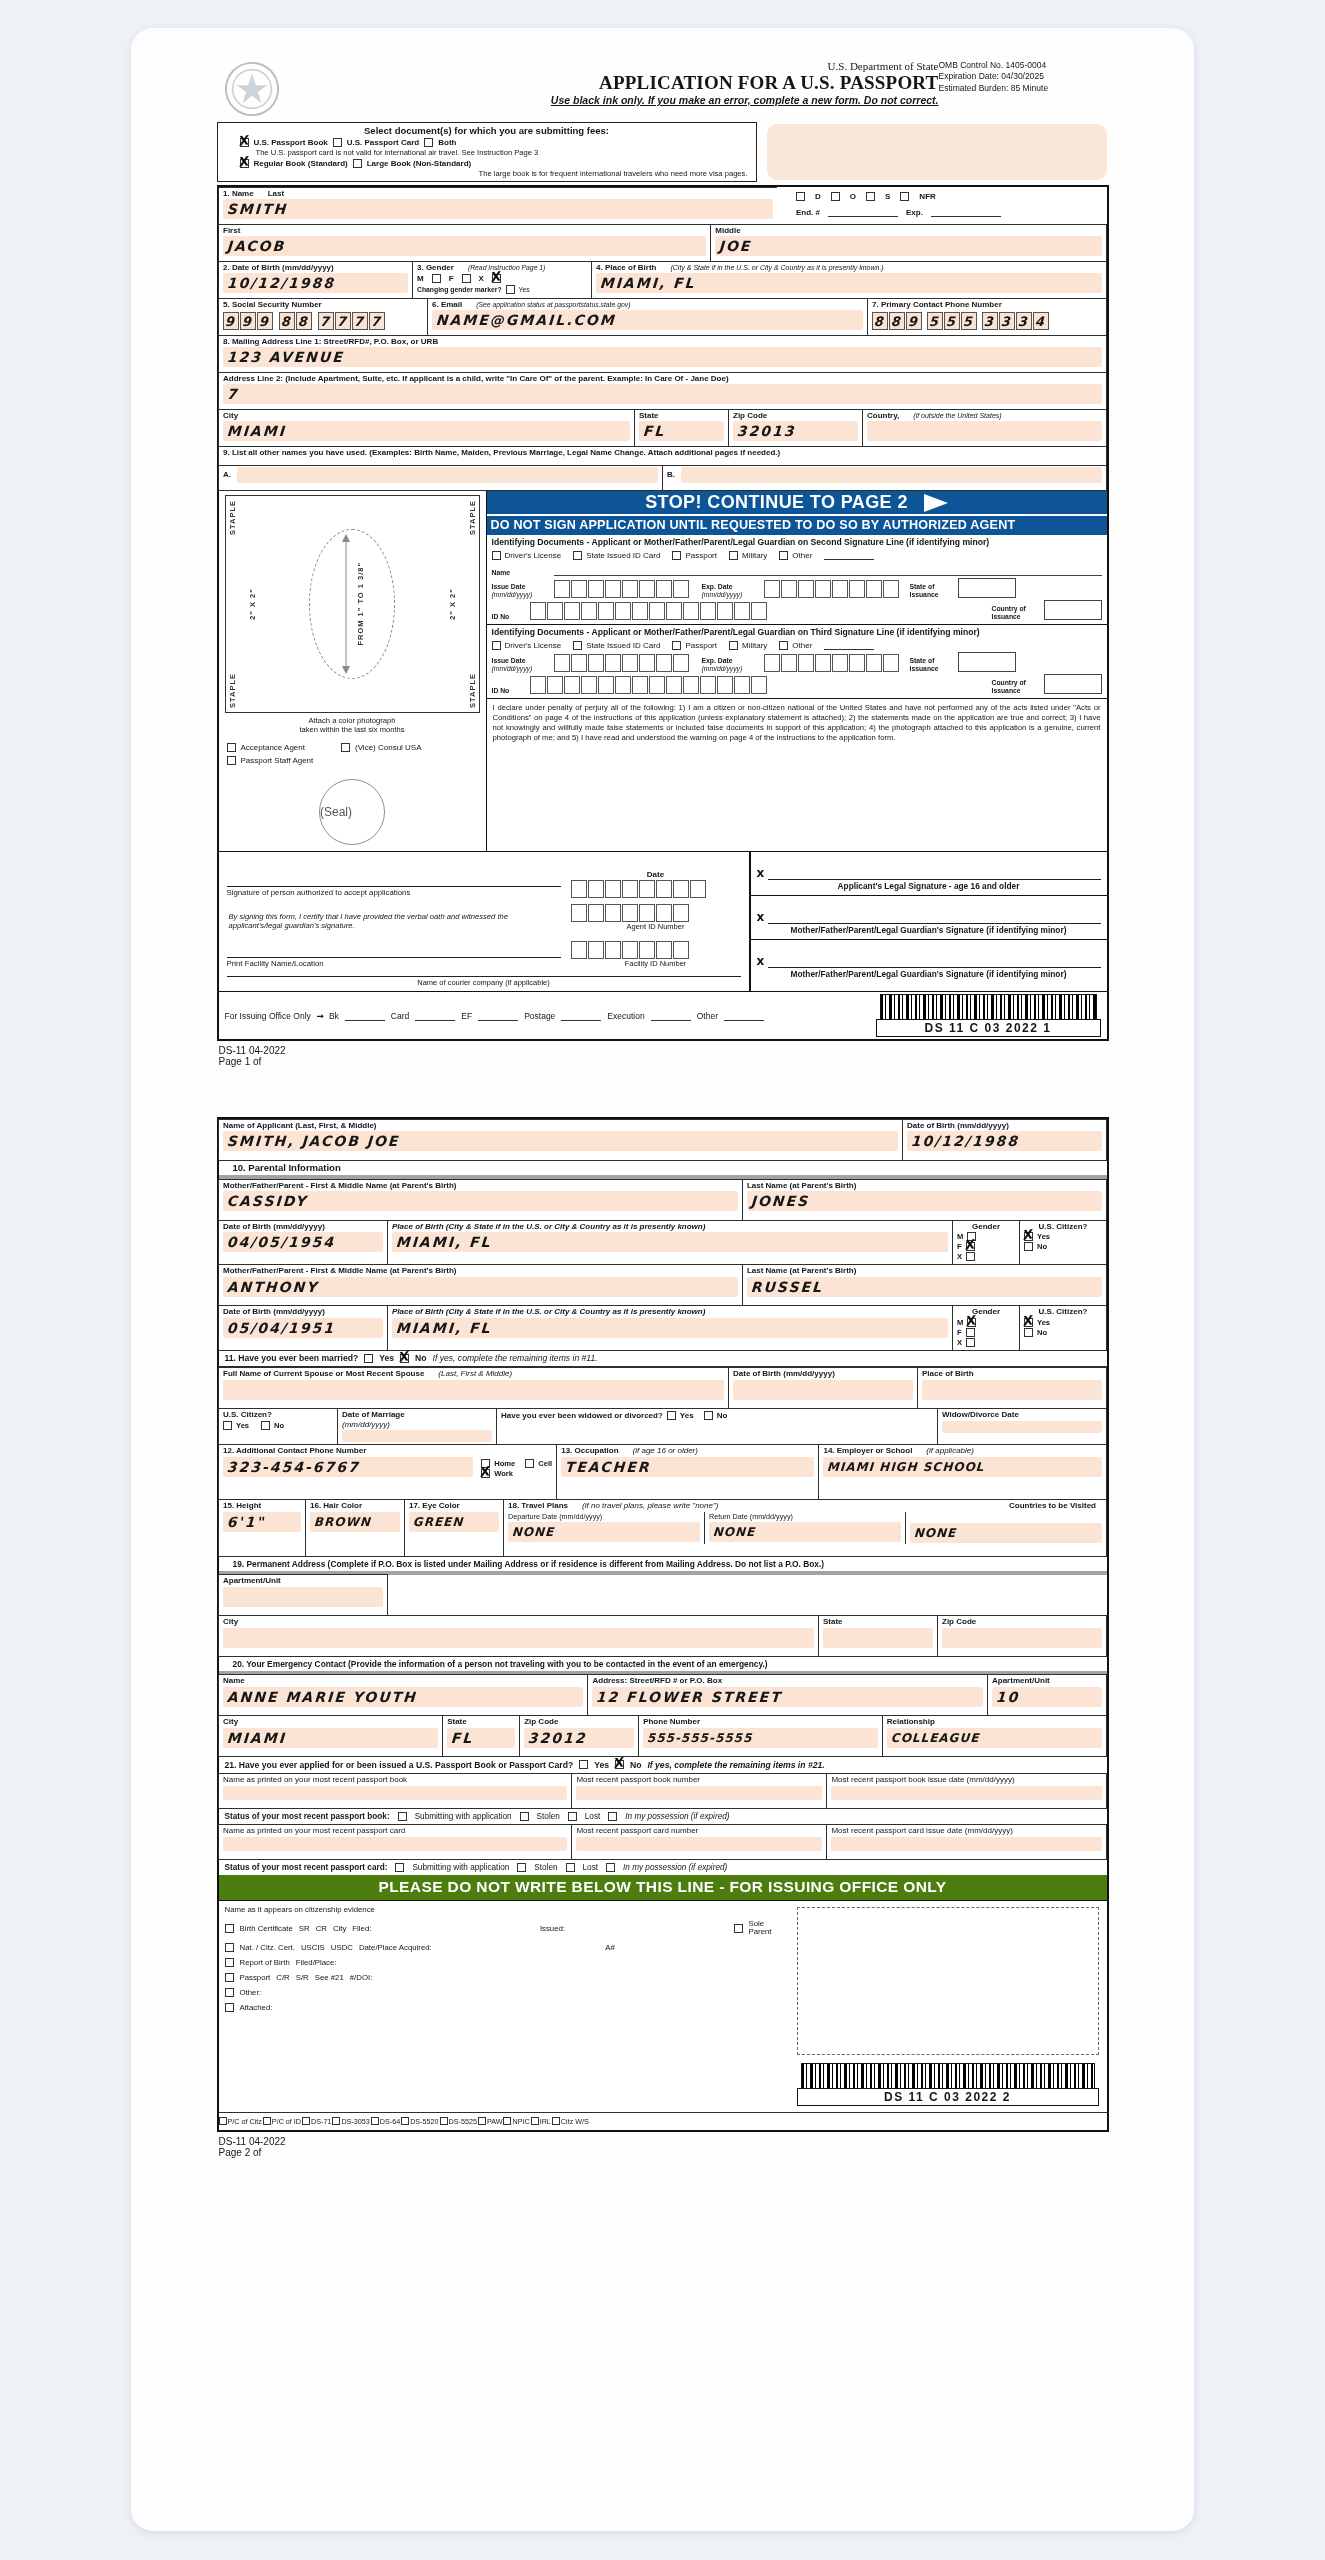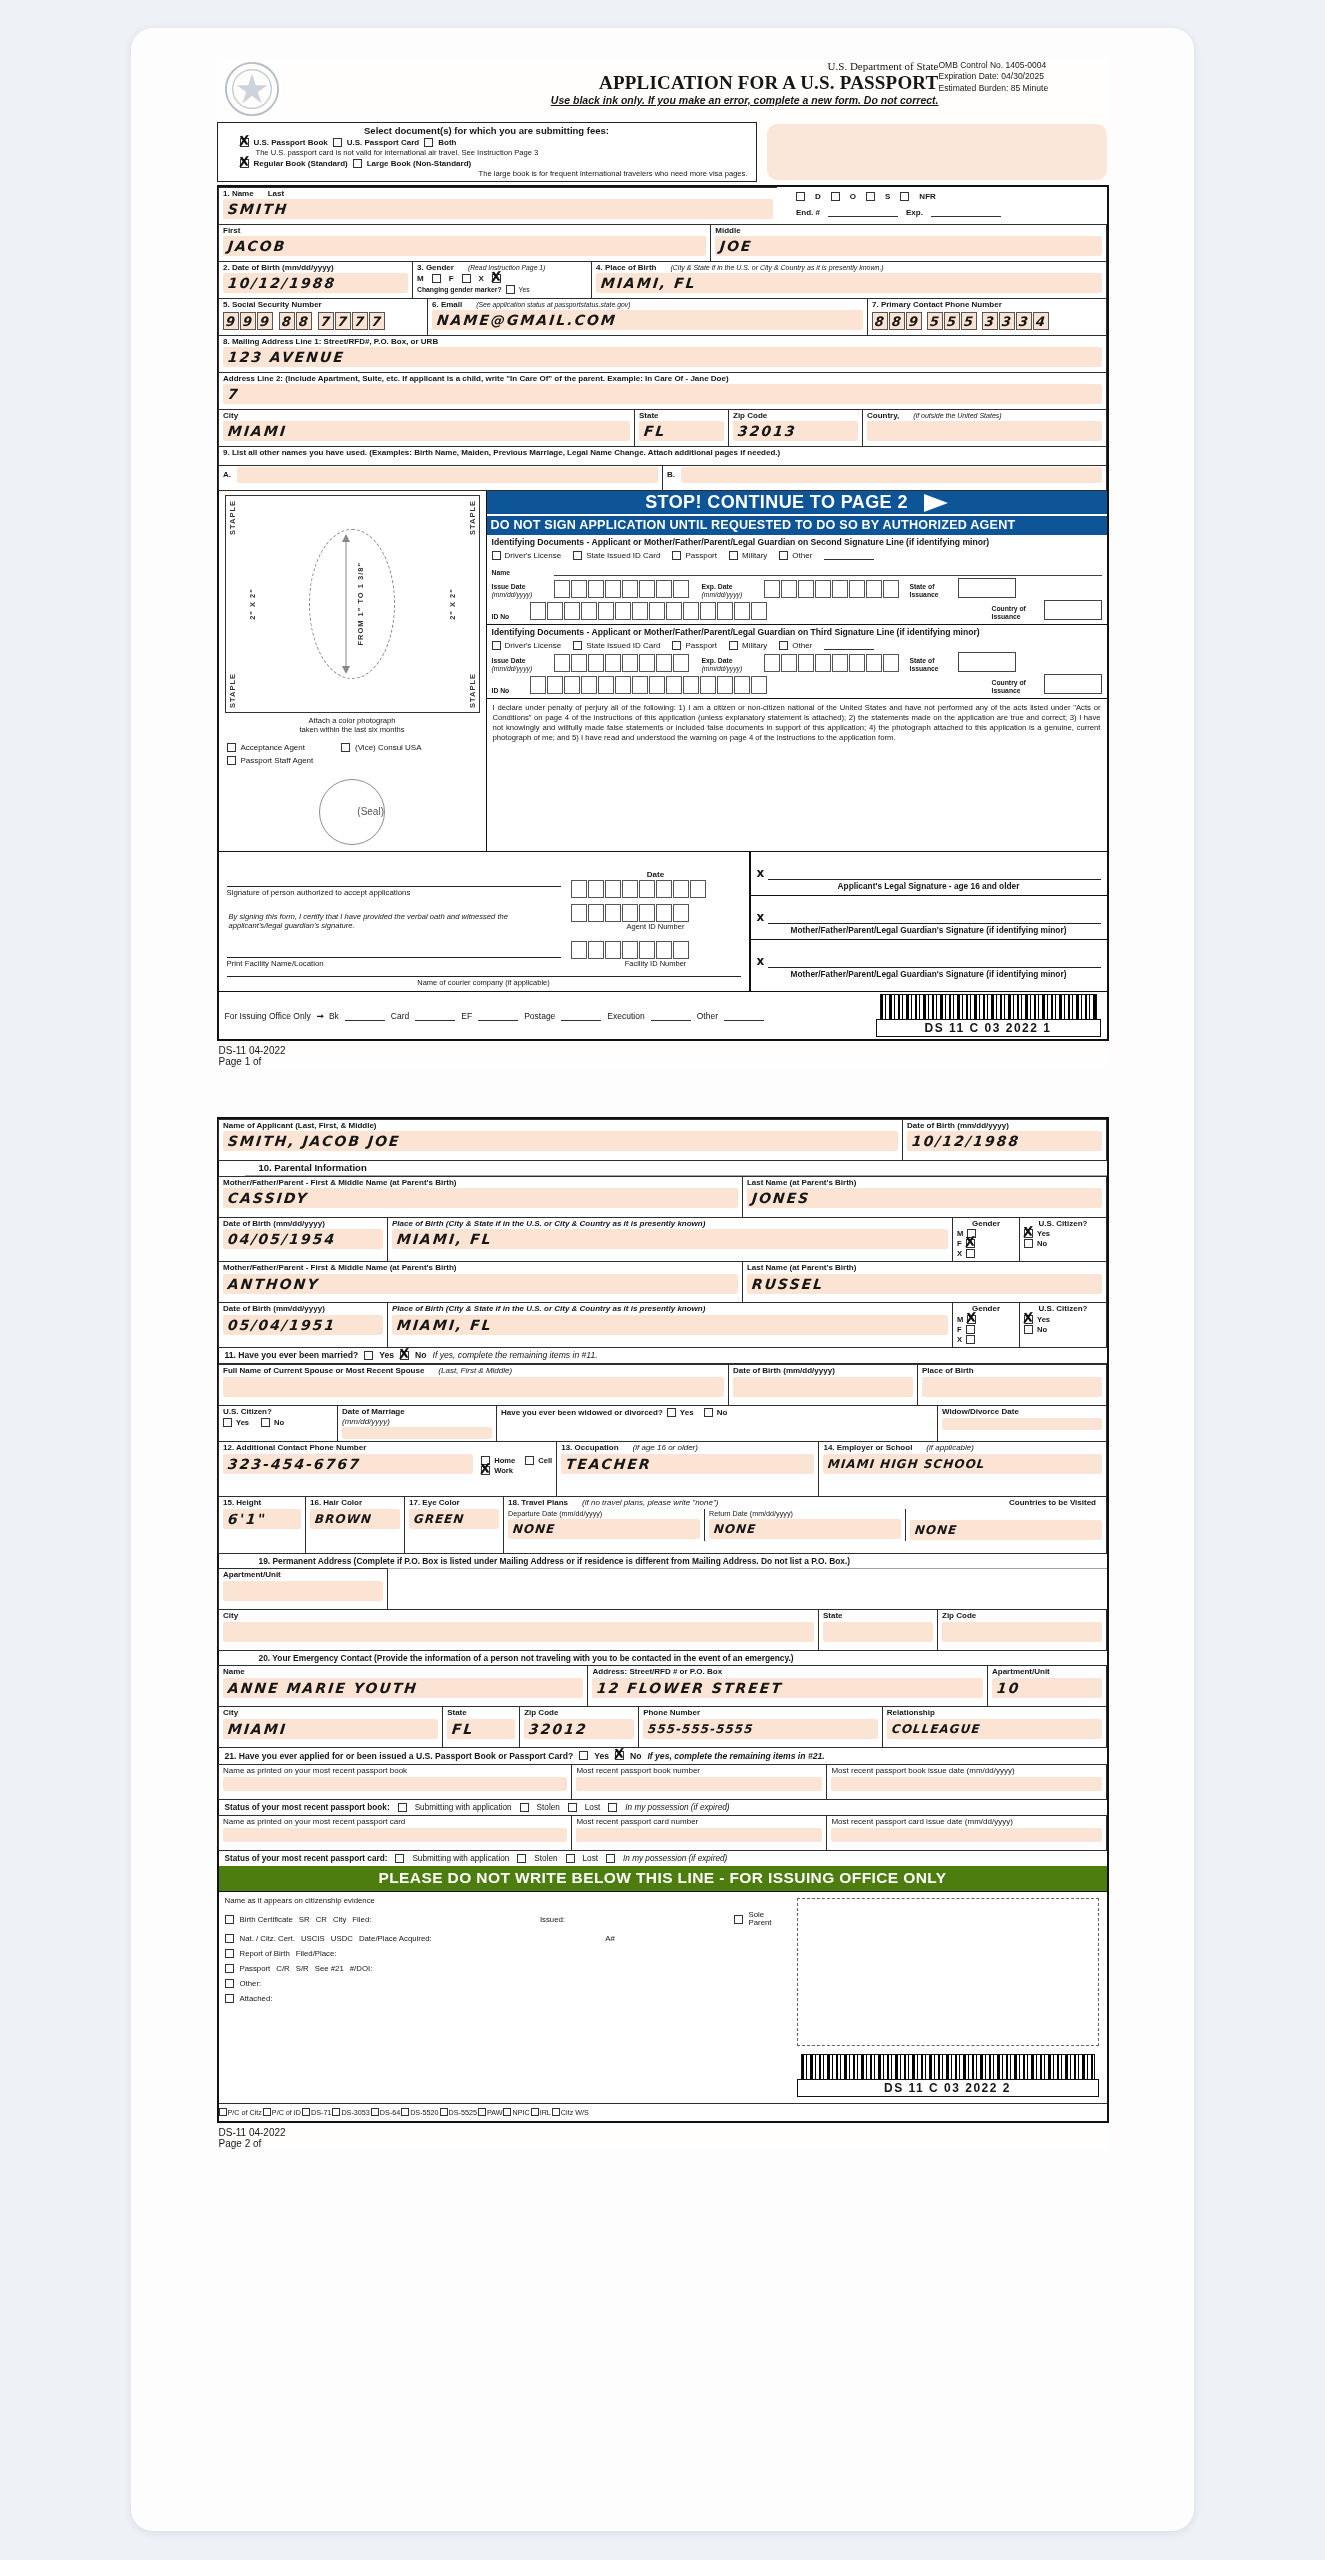--- a/index.html
+++ b/index.html
@@ -59,21 +59,21 @@
 
   
   .photocol { width:268px; border-right:1.5px solid #111; padding:2px 4px; }
   .photobox { border:1px solid #333; position:relative; height:218px; margin:2px; background:#fff; }
   .vtxt { writing-mode:vertical-rl; transform:rotate(180deg); font-size:7.5px; font-weight:700; letter-spacing:1px; color:#333; position:absolute; }
   .oval { position:absolute; left:50%; top:50%; transform:translate(-50%,-50%); width:86px; height:150px; border:1.5px dashed #8a8a8a; border-radius:50%; display:flex; align-items:center; justify-content:center; gap:4px; }
   .photocap { text-align:center; font-size:7.6px; line-height:1.25; margin-top:3px; }
   .agents { margin:8px 4px 0; font-size:8px; }
   .agline { display:flex; align-items:center; gap:5px; margin:4px 0; }
   .agline .gap { width:26px; }
-  .sealc { width:66px; height:66px; border:1.3px solid #8d8d8d; border-radius:50%; display:flex; align-items:center; justify-content:flex-end; font-size:10px; color:#555; margin:14px auto 4px; }
+  .sealc { width:66px; height:66px; border:1.3px solid #8d8d8d; border-radius:50%; display:flex; align-items:center; justify-content:flex-start; font-size:12px; color:#555; margin:14px auto 4px; }
 
   
   .midright { flex:1; border-left:none; }
   .idd { border-bottom:1.5px solid #111; padding:2px 5px 4px; }
   .idd-t { font-size:8.6px; font-weight:700; }
   .idd-opts { display:flex; gap:4px; align-items:center; margin:3px 0 2px; flex-wrap:nowrap; }
   .idd-opts .cbl { margin-right:8px; }
   .idd-line { display:flex; align-items:flex-end; gap:4px; margin-top:2px; }
   .minilbl { font-size:6.8px; font-weight:700; line-height:1.1; width:58px; flex:none; }
   .lineblank { flex:1; border-bottom:1px solid #444; height:14px; }
@@ -100,21 +100,21 @@
   .officerow { border-top:1.5px solid #111; align-items:center; padding:2px 6px; font-size:8.5px; min-height:46px; }
   .offitems { display:flex; align-items:center; gap:6px; flex:1; }
   .offarrow { font-weight:700; letter-spacing:-1px; }
   .barblock { width:225px; flex:none; text-align:center; }
   .barcode { height:25px; margin:0 4px; background:repeating-linear-gradient(90deg,#000 0 2px,#fff 2px 4px,#000 4px 5px,#fff 5px 8px,#000 8px 11px,#fff 11px 13px,#000 13px 14px,#fff 14px 17px); border:1px solid #111; border-bottom:none; }
   .bartext { font-weight:700; font-size:12px; letter-spacing:1.5px; border:1px solid #111; border-top:1px solid #111; padding:1px 0; }
   .pgfoot { display:flex; justify-content:space-between; font-size:10px; padding:4px 2px 0;flex-direction:column; }
 
   
   .p2row .fc { min-height:42px; }
-  .secbar { font-size:9.5px; font-weight:700; padding:2px 14px; border-bottom:1px solid #a3a3a3;margin-left:26px; }
+  .secbar { font-size:9.5px; font-weight:700; padding:2px 14px; border-bottom:4px solid #a3a3a3; }
   .qline { display:flex; align-items:center; gap:6px; font-size:8.6px; font-weight:700; padding:3px 6px; border-bottom:1px solid #2e2e2e; position:relative; }
   .gopt { display:flex; align-items:center; gap:4px; font-size:7.6px; font-weight:700; margin:1px 0; }
   .banner2 { background:#4d7c0f; color:#fff; font-weight:800; font-size:15.5px; text-align:center; padding:3px 0 4px; letter-spacing:.4px; }
   .offblock { display:flex; border-top:1.5px solid #111; }
   .offleft { flex:1; padding:4px 6px; font-size:7.8px; }
   .offline { display:flex; align-items:center; gap:6px; margin:6px 0; }
   .offline .sp { flex:1; }
   .offright { width:318px; flex:none; padding:6px 8px; }
   .dashbox { border:1.5px dashed #666; height:148px; }
   .cbsrow { display:flex; align-items:center; gap:1px; font-size:7.2px; border-top:1px solid #2e2e2e; padding:4px 0; }

